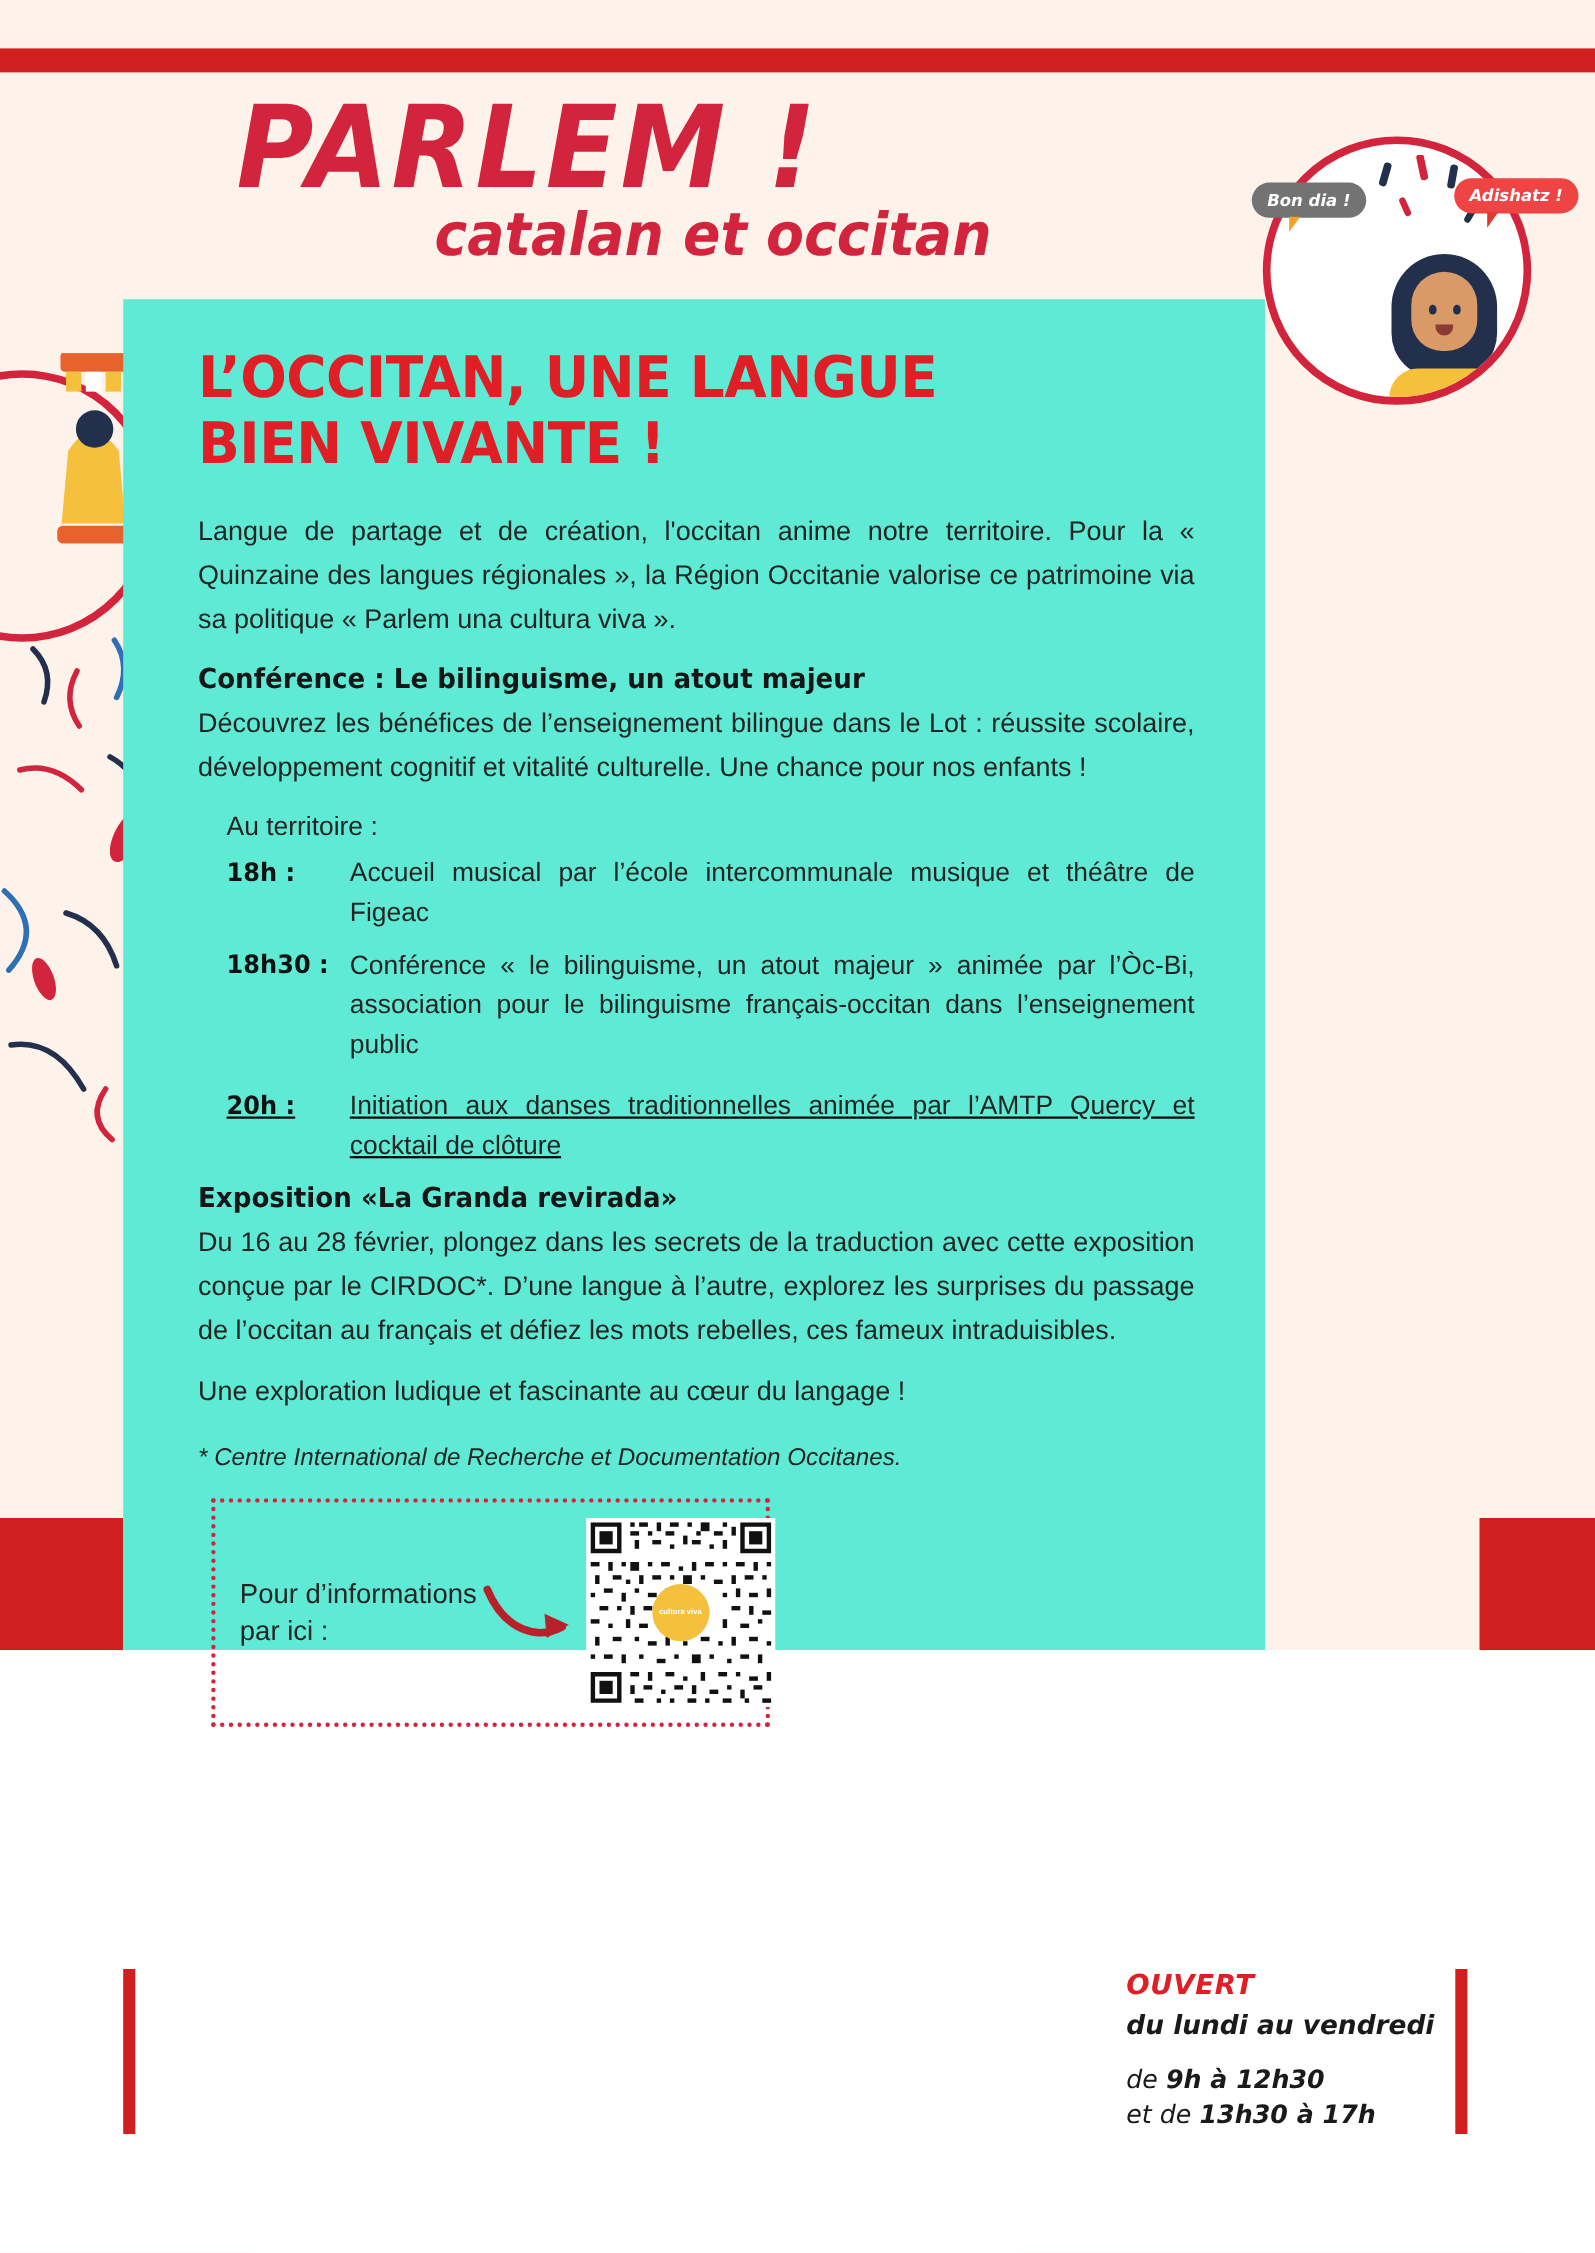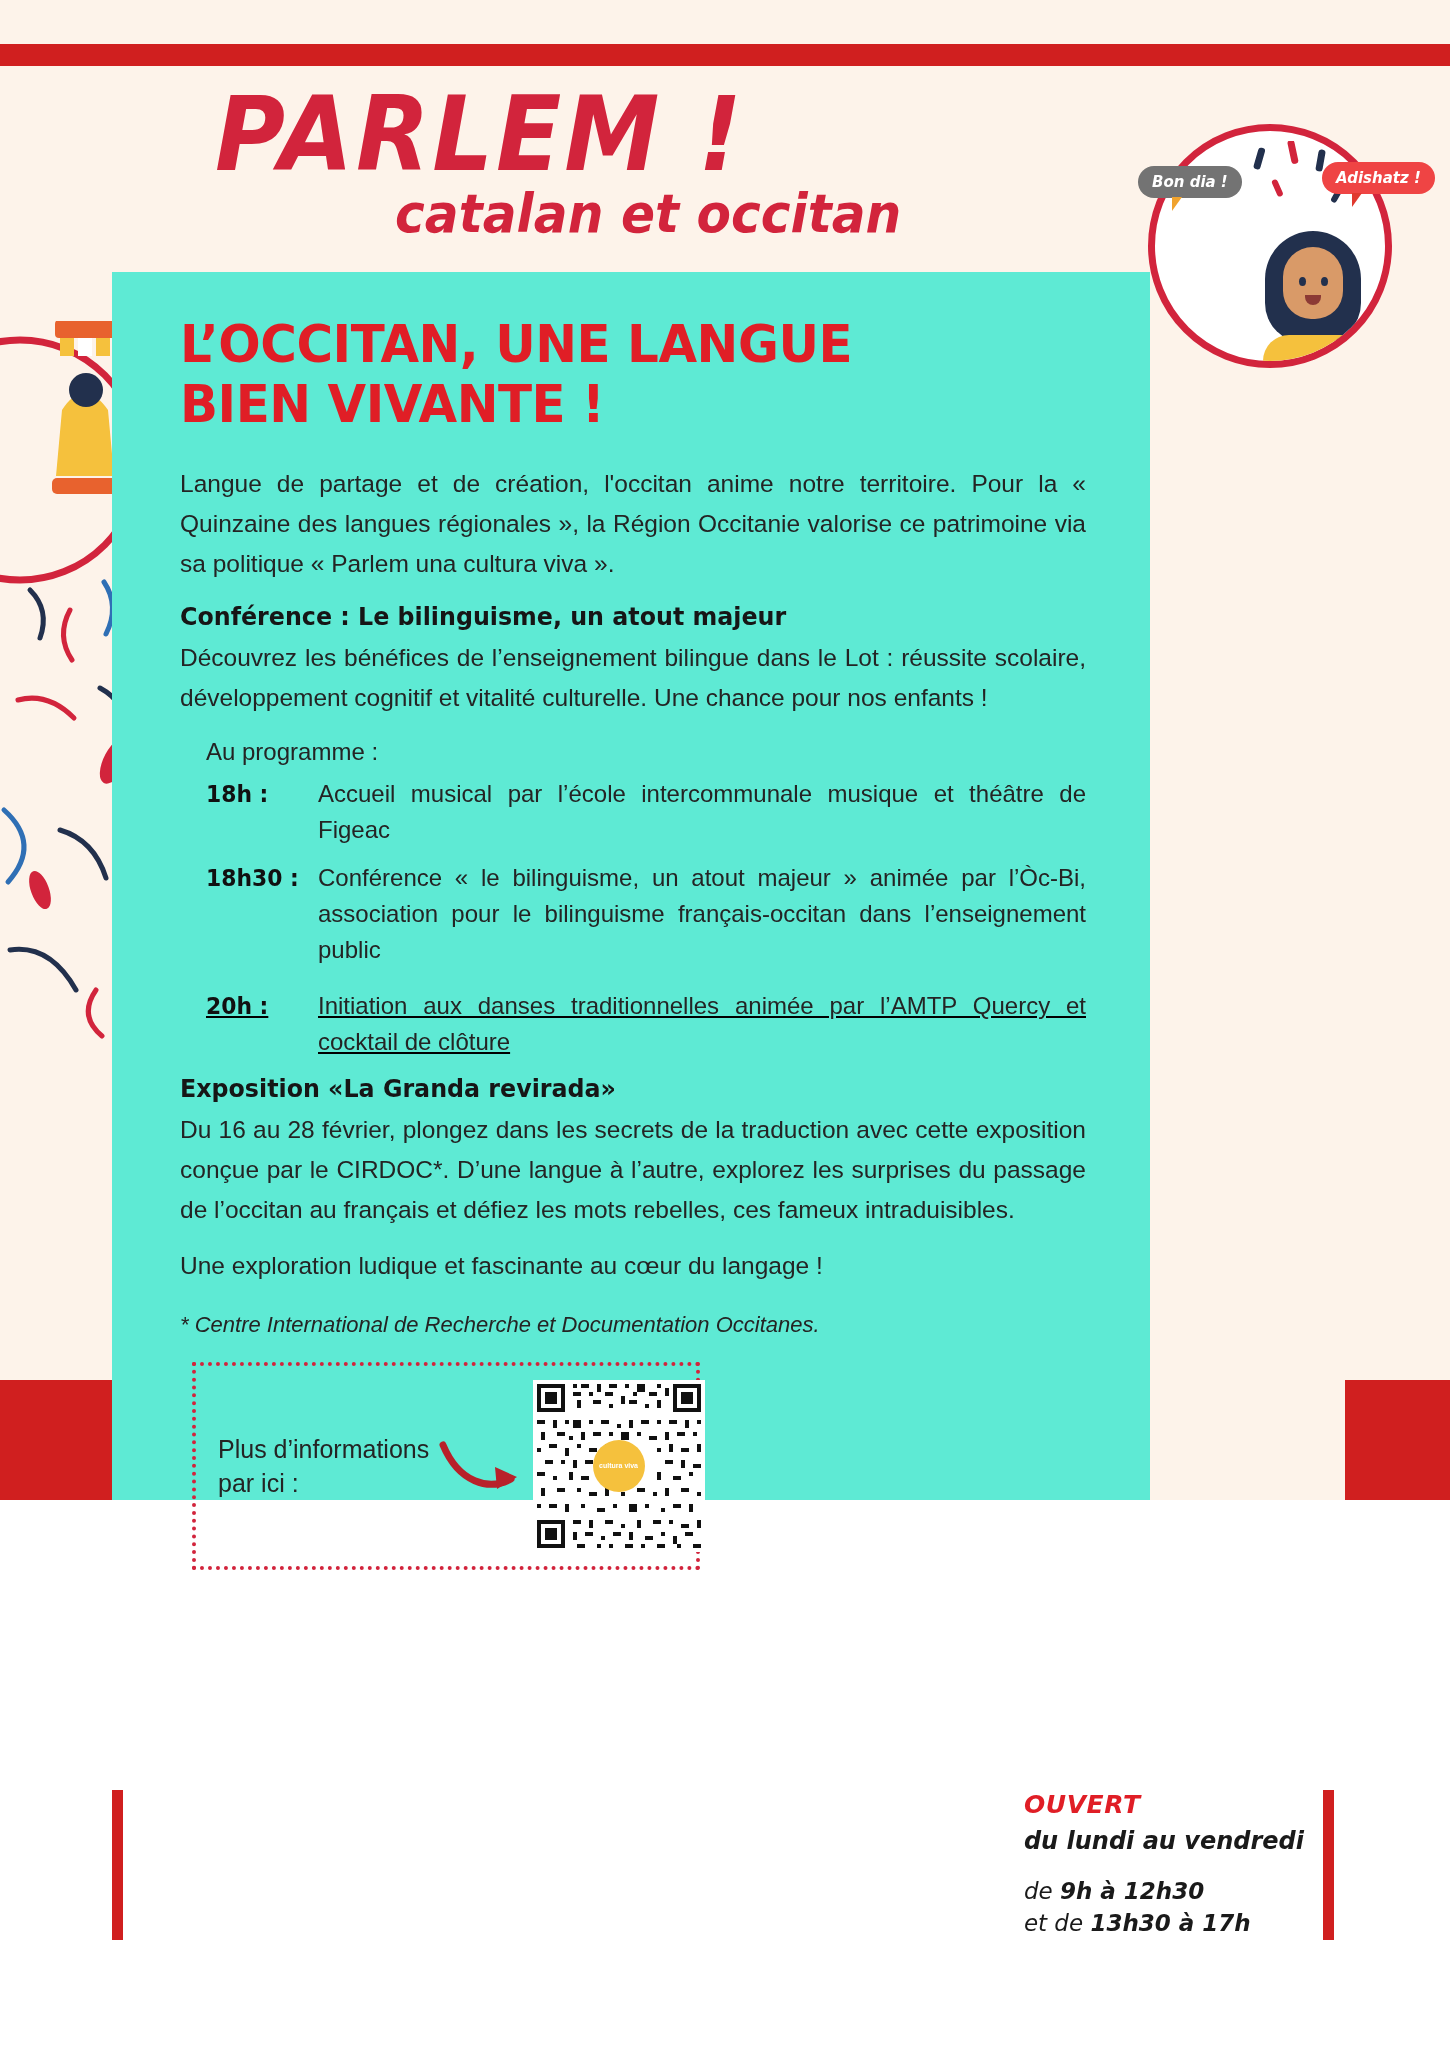--- a/index.html
+++ b/index.html
@@ -253,21 +253,21 @@
       <span>L’OCCITAN, UNE LANGUE</span><br>
       <span>BIEN VIVANTE !</span>
     </h1>
 
     <p class="body">Langue de partage et de création, l'occitan anime notre territoire. Pour la « Quinzaine des langues régionales », la Région Occitanie valorise ce patrimoine via sa politique « Parlem una cultura viva ».</p>
 
     <h2 class="sect">Conférence : Le bilinguisme, un atout majeur</h2>
     <p class="body">Découvrez les bénéfices de l’enseignement bilingue dans le Lot : réussite scolaire, développement cognitif et vitalité culturelle. Une chance pour nos enfants !</p>
 
     <div class="prog">
-      <div class="prog-lead">Au programme :</div>
+      <div class="prog-lead">Au territoire :</div>
 
       <div class="prog-row">
         <div class="prog-time">18h :</div>
         <div class="prog-text">Accueil musical par l’école intercommunale musique et théâtre de Figeac</div>
       </div>
 
       <div class="prog-row">
         <div class="prog-time wide">18h30 :</div>
         <div class="prog-text">Conférence « le bilinguisme, un atout majeur » animée par l’Òc-Bi, association pour le bilinguisme français-occitan dans l’enseignement public</div>
       </div>
@@ -279,21 +279,21 @@
     </div>
 
     <h2 class="sect">Exposition «La Granda revirada»</h2>
     <p class="body">Du 16 au 28 février, plongez dans les secrets de la traduction avec cette exposition conçue par le CIRDOC*. D’une langue à l’autre, explorez les surprises du passage de l’occitan au français et défiez les mots rebelles, ces fameux intraduisibles.</p>
     <p class="body" style="text-align:left;margin-bottom:0;">Une exploration ludique et fascinante au cœur du langage !</p>
 
     <p class="note">* Centre International de Recherche et Documentation Occitanes.</p>
 
     <div class="qrbox">
       <div class="qrtext">
-        <span>Plus d’informations</span><br>
+        <span>Pour d’informations</span><br>
         <span>par ici :</span>
       </div>
       <div class="arrow">
         <svg width="90" height="70" viewBox="0 0 90 70" aria-hidden="true">
           <path d="M6 14 C 22 52, 52 60, 74 48" stroke="#b8212a" stroke-width="7" fill="none" stroke-linecap="round"></path>
           <path d="M58 36 L80 46 L60 58 Z" fill="#b8212a"></path>
         </svg>
       </div>
       <div class="qrimg">
         <svg width="172" height="172" viewBox="0 0 43 43" aria-hidden="true" style="position:absolute;left:0;top:0;">

